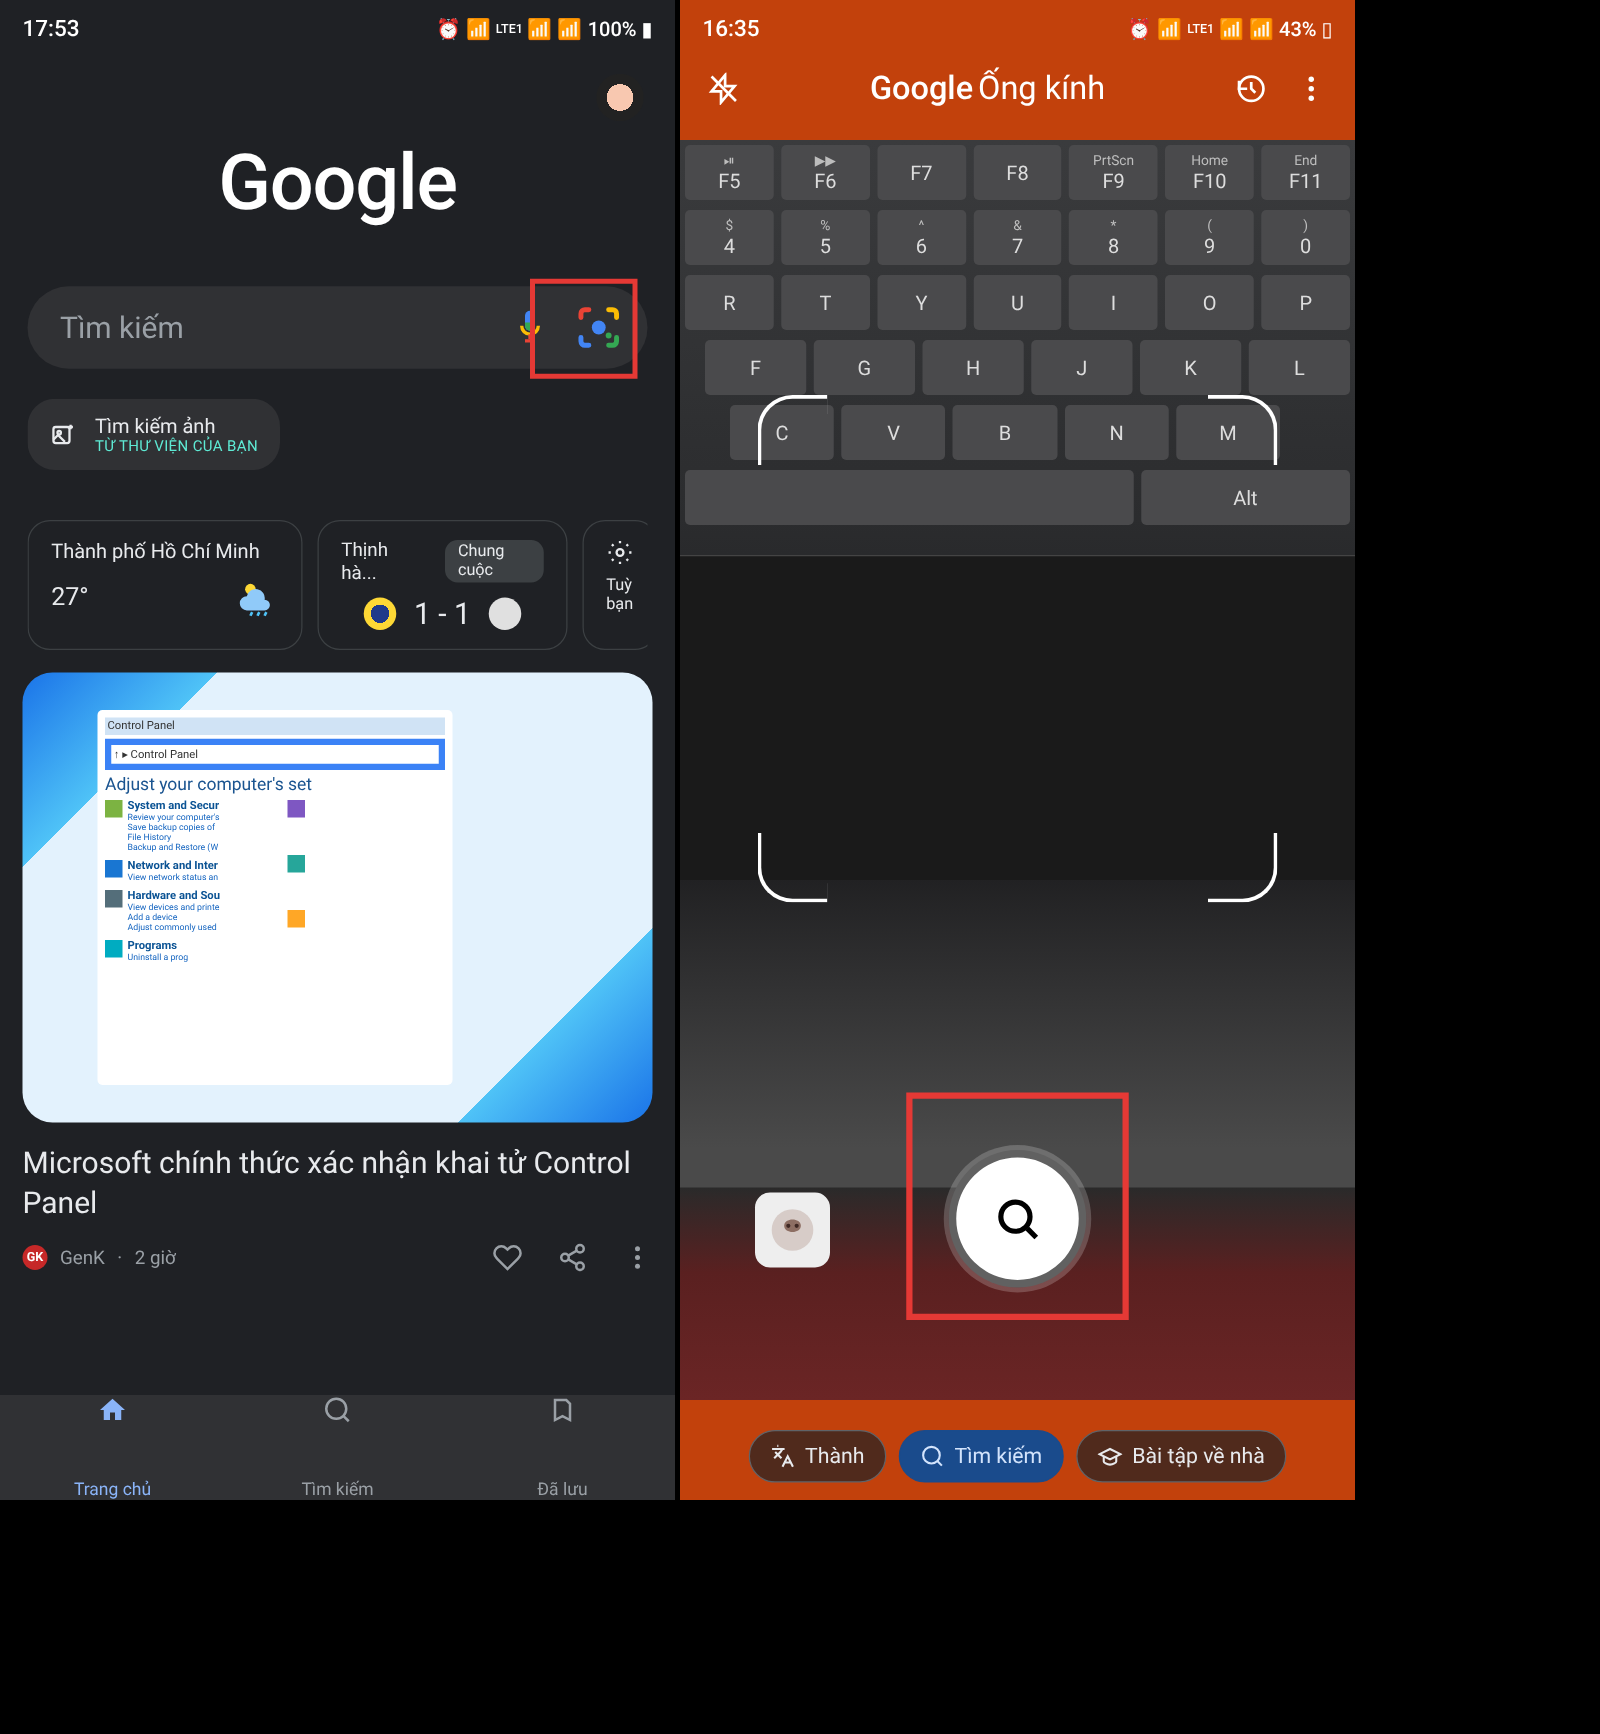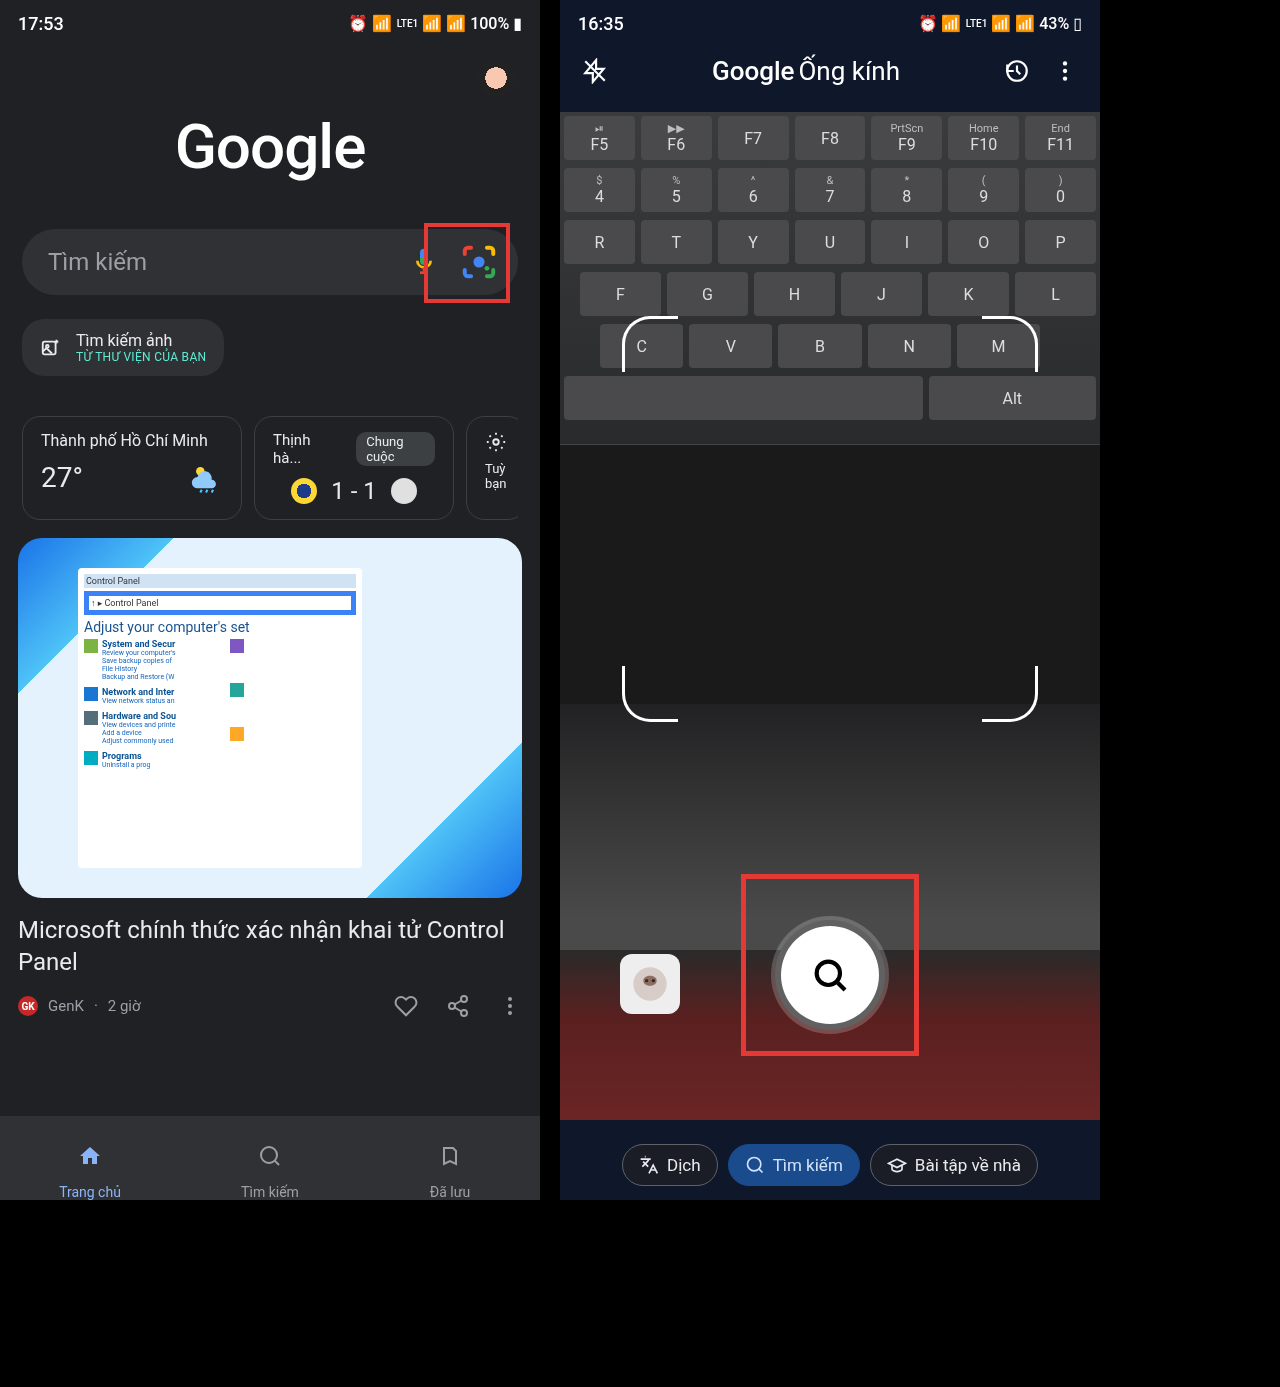--- a/index.html
+++ b/index.html
@@ -11,21 +11,21 @@
     background: #000;
     overflow: hidden;
   }
   .phone {
     width: 540px;
     height: 1200px;
     position: relative;
     overflow: hidden;
   }
   .phone.left { background: #1f2125; }
-  .phone.right { background: #0f172a; margin-left: 20px; }
+  .phone.right { background: #c2410c; margin-left: 4px; }
 
   
   .status-bar {
     display: flex;
     justify-content: space-between;
     align-items: center;
     padding: 6px 18px 0;
     color: #fff;
     font-size: 18px;
     font-weight: 500;
@@ -105,21 +105,21 @@
   .info-row { display: flex; gap: 12px; margin: 40px 22px 0; overflow: hidden; }
   .info-card {
     border: 1px solid #3c4043;
     border-radius: 18px;
     padding: 14px 18px;
     color: #e8eaed;
     flex-shrink: 0;
   }
   .weather-card { width: 220px; }
   .weather-card .city { font-size: 16px; margin-bottom: 10px; }
-  .weather-card .row2 { display: flex; justify-content: space-between; align-items: center; font-size: 28px; }
+  .weather-card .row2 { display: flex; justify-content: space-between; align-items: center; font-size: 20px; }
   .score-card { width: 200px; }
   .score-card .top { display: flex; align-items: center; gap: 24px; font-size: 15px; margin-bottom: 10px; }
   .score-card .badge { background: #3c4043; border-radius: 10px; padding: 2px 10px; font-size: 13px; }
   .score-card .score-row { display: flex; align-items: center; justify-content: center; gap: 14px; font-size: 24px; }
   .team-logo { width: 26px; height: 26px; border-radius: 50%; background: #5f6368; }
   .settings-card { width: 60px; display:flex; flex-direction:column; align-items:center; gap:8px; font-size:14px; }
 
   
   .news { margin: 18px 18px 0; }
   .news-img {
@@ -144,21 +144,21 @@
   .news-actions { margin-left: auto; display: flex; gap: 28px; color: #9aa0a6; }
 
   
   .bottom-nav {
     position: absolute;
     bottom: 0; left: 0; right: 0;
     height: 84px;
     background: #303134;
     display: flex;
   }
-  .nav-item { flex: 1; display: flex; flex-direction: column; align-items: center; justify-content: flex-end; gap: 16px; color: #9aa0a6; font-size: 14px; }
+  .nav-item { flex: 1; display: flex; flex-direction: column; align-items: center; justify-content: space-between; gap: 16px; color: #9aa0a6; font-size: 14px; }
   .nav-item.active { color: #8ab4f8; }
 
   
   .lens-header {
     display: flex;
     align-items: center;
     justify-content: space-between;
     padding: 16px 22px;
     color: #fff;
   }
@@ -617,21 +617,21 @@
         </svg>
     </div>
     <div class="red-box-2"></div>
   </div>
 
   <div class="lens-modes">
     <div class="mode-pill">
       <svg width="20" height="20" viewBox="0 0 24 24" fill="none" stroke="#e8eaed" stroke-width="2">
           <path d="M5 8l6 6M4 14l6-6 2-3M2 5h12M7 2h1M22 22l-5-10-5 10M14 18h6"></path>
         </svg>
-      <span>Dịch</span>
+      <span>Thành</span>
     </div>
     <div class="mode-pill active">
       <svg width="20" height="20" viewBox="0 0 24 24" fill="none" stroke="#d2e3fc" stroke-width="2">
           <circle cx="11" cy="11" r="8"></circle>
           <path d="M21 21l-4.35-4.35"></path>
         </svg>
       <span>Tìm kiếm</span>
     </div>
     <div class="mode-pill">
       <svg width="20" height="20" viewBox="0 0 24 24" fill="none" stroke="#e8eaed" stroke-width="2">

